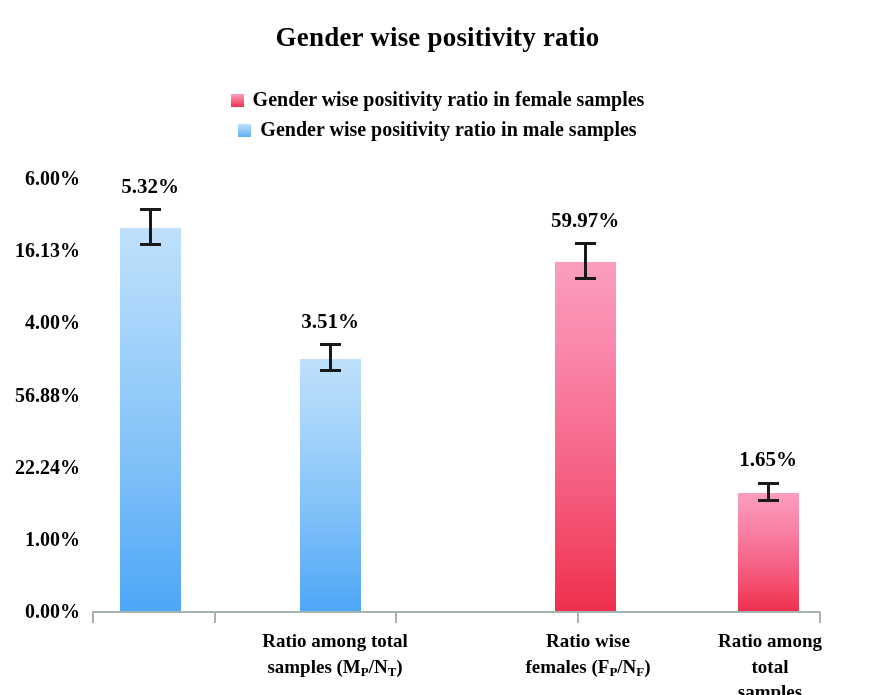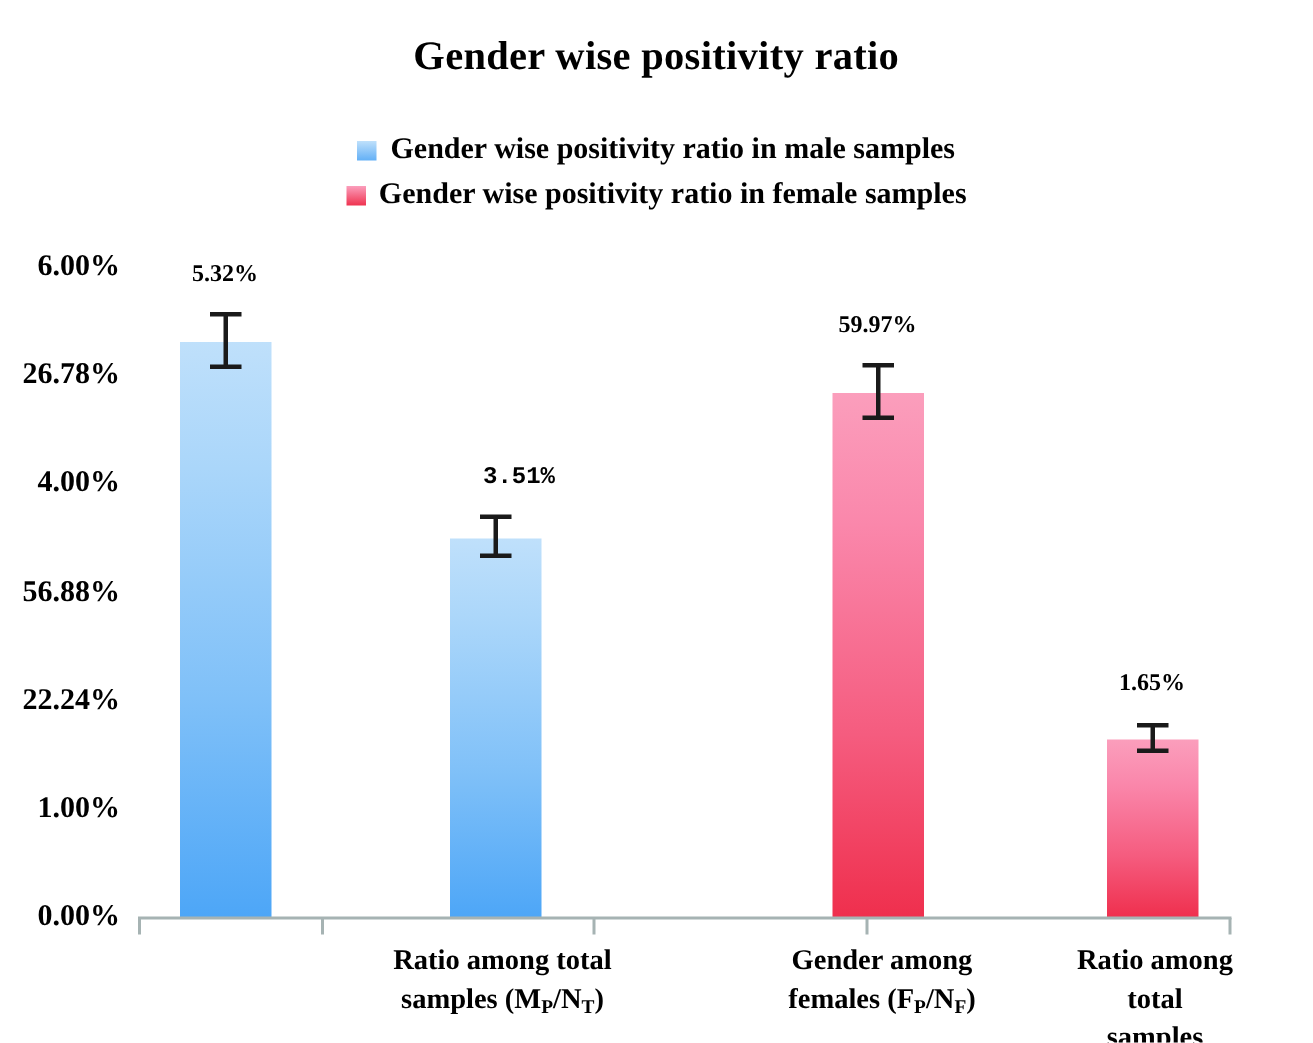--- a/index.html
+++ b/index.html
@@ -142,21 +142,21 @@
     position: absolute;
     width: 21px;
     height: 3px;
     background: #1a1a1a;
   }
 
   
   .value-label {
     position: absolute;
     text-align: right;
-    font-size: 16px;
+    font-size: 21px;
     font-weight: bold;
     white-space: nowrap;
     transform: translateX(-50%);
   }
 
   
   .cat-label {
     position: absolute;
     text-align: center;
     font-size: 19px;
@@ -174,32 +174,32 @@
 </style>
 </head>
 <body>
 
 <div id="chart-root">
 
   <div class="chart-title">Gender wise positivity ratio</div>
 
   <div class="legend">
     <div class="legend-row">
+      <span class="legend-swatch female"></span>
+      <span class="legend-label">Gender wise positivity ratio in female samples</span>
+    </div>
+    <div class="legend-row">
       <span class="legend-swatch male"></span>
       <span class="legend-label">Gender wise positivity ratio in male samples</span>
     </div>
-    <div class="legend-row">
-      <span class="legend-swatch female"></span>
-      <span class="legend-label">Gender wise positivity ratio in female samples</span>
-    </div>
   </div>
 
   <div class="y-axis" id="y-axis">
       <div class="y-tick-label" style="top: 0px;">6.00%</div>
-      <div class="y-tick-label" style="top: 72.1667px;">26.78%</div>
+      <div class="y-tick-label" style="top: 72.1667px;">16.13%</div>
       <div class="y-tick-label" style="top: 144.333px;">4.00%</div>
       <div class="y-tick-label" style="top: 216.5px;">56.88%</div>
       <div class="y-tick-label" style="top: 288.667px;">22.24%</div>
       <div class="y-tick-label" style="top: 360.833px;">1.00%</div>
       <div class="y-tick-label" style="top: 433px;">0.00%</div>
     </div>
 
   <div class="plot-area" id="plot-area">
       <div class="bar male" style="left: 27.5px; width: 61px; height: 383.927px;"></div>
       <div class="bar male" style="left: 207.5px; width: 61px; height: 253.305px;"></div>
@@ -214,31 +214,31 @@
   <div class="x-axis-tick" style="left:577px;"></div>
   <div class="x-axis-cap" style="left:819px;"></div>
 
 <div class="errbar" style="left: 148.5px; top: 209.753px; height: 34.64px;"></div>
     <div class="errcap" style="left: 139.5px; top: 208.253px;"></div>
     <div class="errcap" style="left: 139.5px; top: 242.893px;"></div>
     <div class="value-label" style="left: 150px; top: 173.753px;">5.32%</div>
     <div class="errbar" style="left: 328.5px; top: 344.705px; height: 25.98px;"></div>
     <div class="errcap" style="left: 319.5px; top: 343.205px;"></div>
     <div class="errcap" style="left: 319.5px; top: 369.185px;"></div>
-    <div class="value-label" style="left: 346px; top: 308.705px; font-family: Liberation Mono, monospace;">3.51%</div>
+    <div class="value-label" style="left: 330px; top: 308.705px;">3.51%</div>
     <div class="cat-label" style="left: 335px;">
       <div>Ratio among total</div>
       <div>samples (M<sub>P</sub>/N<sub>T</sub>)</div>
     </div>
     <div class="errbar" style="left: 583.5px; top: 243.672px; height: 34.64px;"></div>
     <div class="errcap" style="left: 574.5px; top: 242.172px;"></div>
     <div class="errcap" style="left: 574.5px; top: 276.812px;"></div>
     <div class="value-label" style="left: 585px; top: 207.672px;">59.97%</div>
     <div class="cat-label" style="left: 588px;">
-      <div>Gender among</div>
+      <div>Ratio wise</div>
       <div>females (F<sub>P</sub>/N<sub>F</sub>)</div>
     </div>
     <div class="errbar" style="left: 766.5px; top: 483.265px; height: 17.32px;"></div>
     <div class="errcap" style="left: 757.5px; top: 481.765px;"></div>
     <div class="errcap" style="left: 757.5px; top: 499.085px;"></div>
     <div class="value-label" style="left: 768px; top: 447.265px;">1.65%</div>
     <div class="cat-label" style="left: 770px;">
       <div>Ratio among total</div>
       <div>samples (F/N)</div>
     </div>

